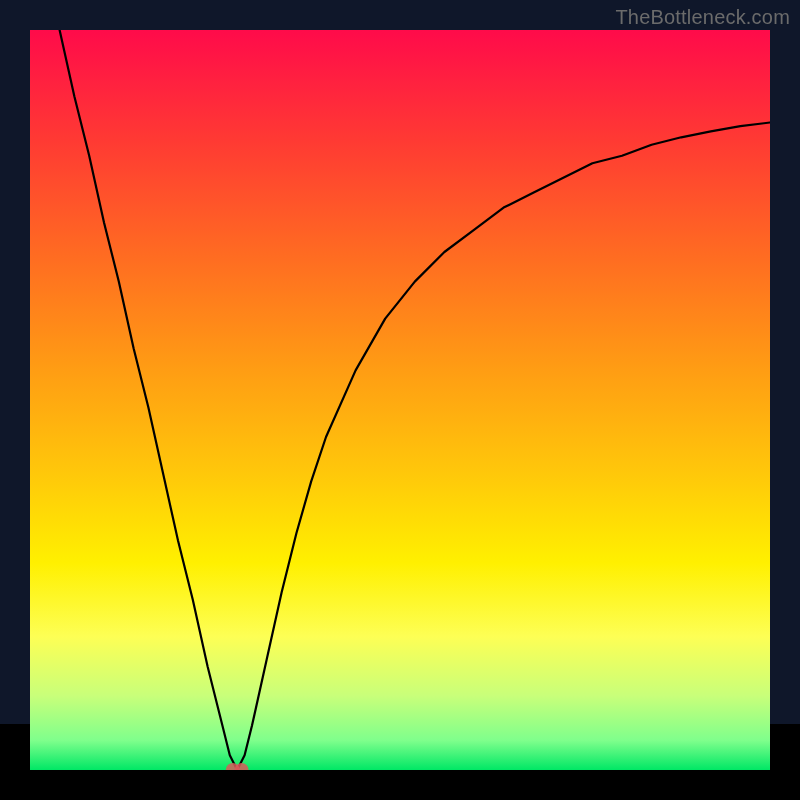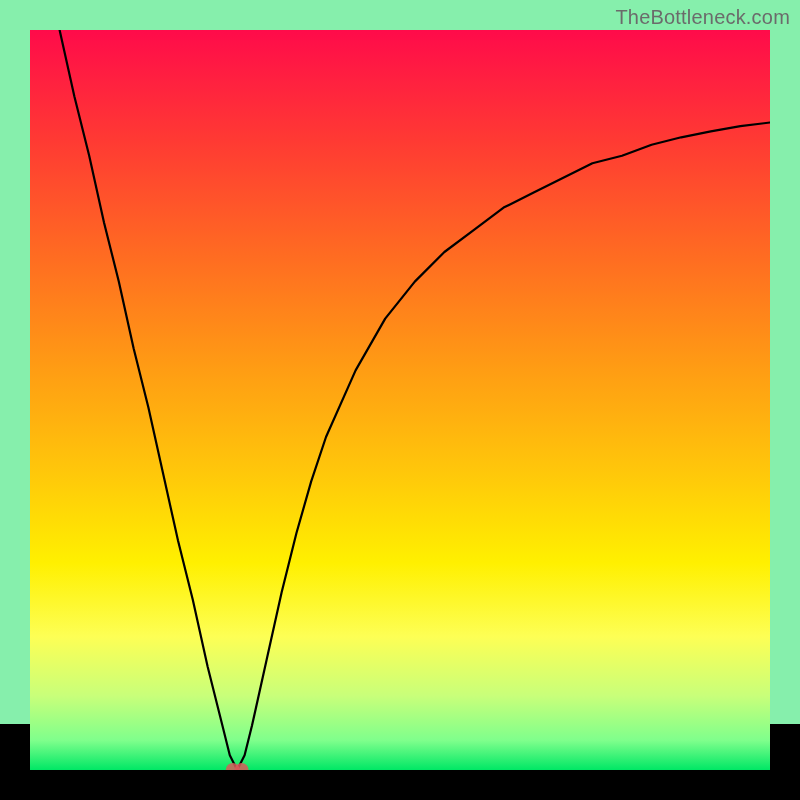--- a/index.html
+++ b/index.html
@@ -8,21 +8,21 @@
     width: 800px;
     height: 800px;
     overflow: hidden;
     background: #000;
     font-family: Arial, Helvetica, sans-serif;
   }
   .frame {
     position: relative;
     width: 800px;
     height: 724px;
-    background: #86efac;
+    background: #0f172a;
   }
   .plot-area {
     position: absolute;
     left: 30px;
     top: 30px;
     width: 740px;
     height: 740px;
     background: linear-gradient(to bottom,
       #ff0b4a 0%,
       #ff3a33 15%,

